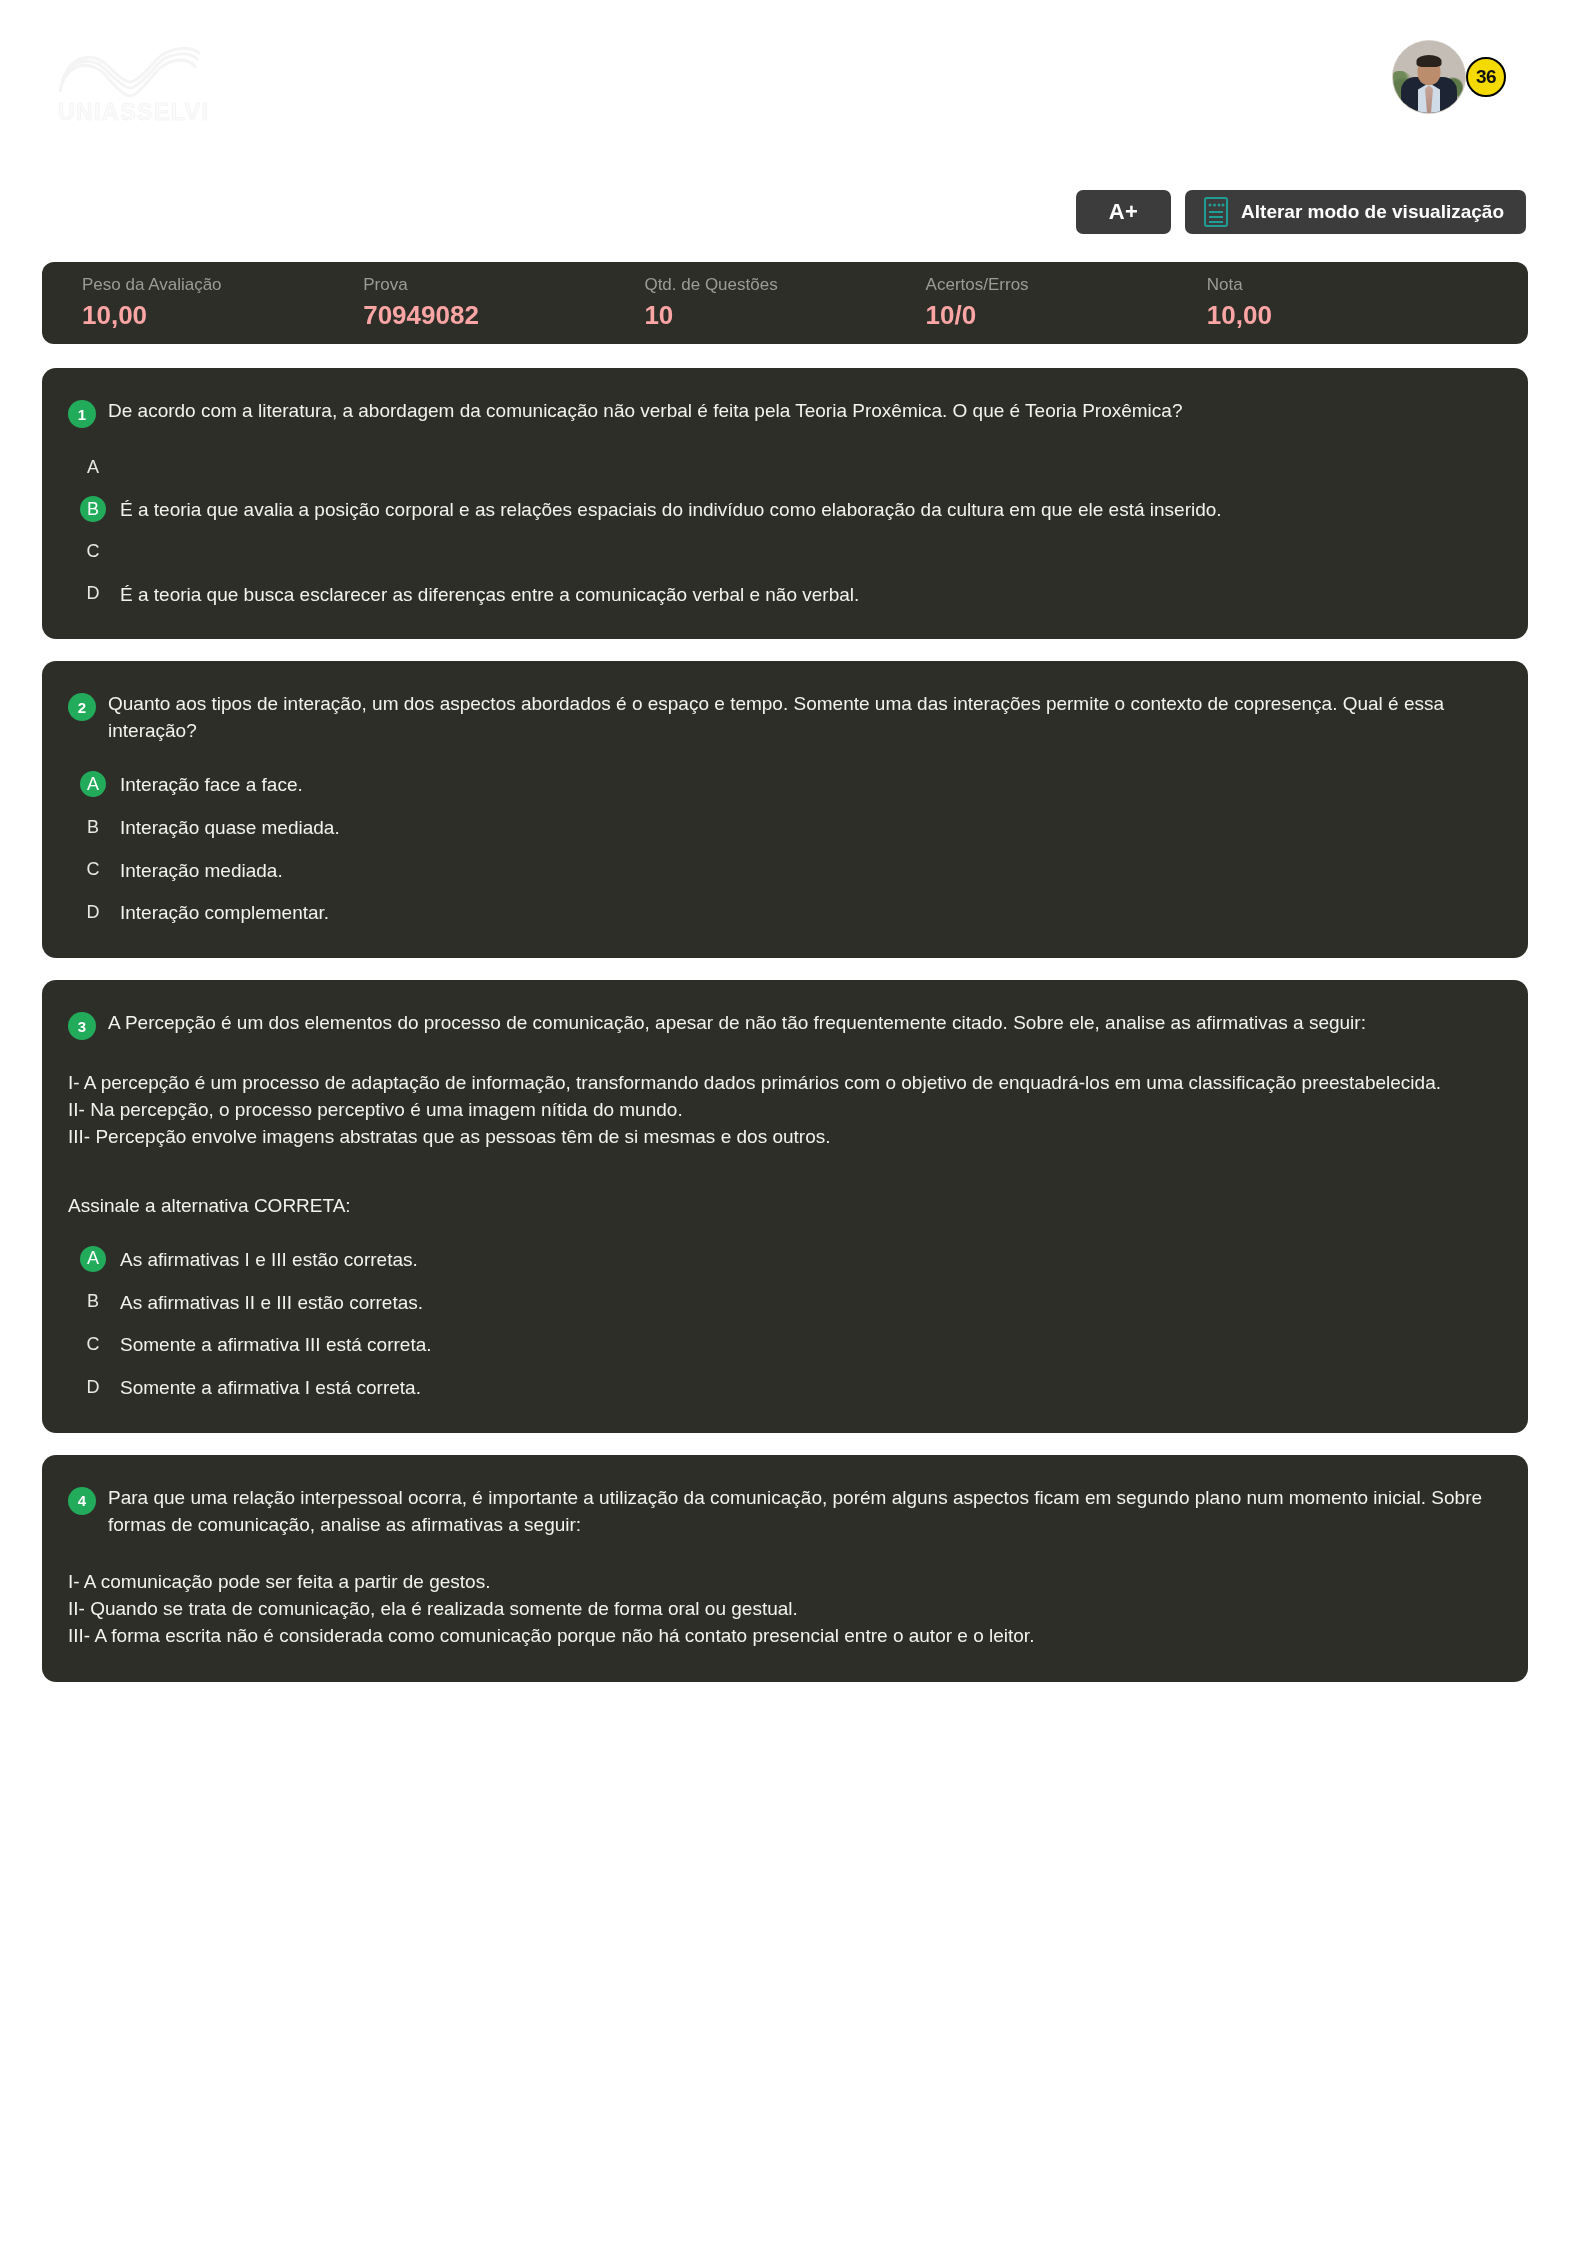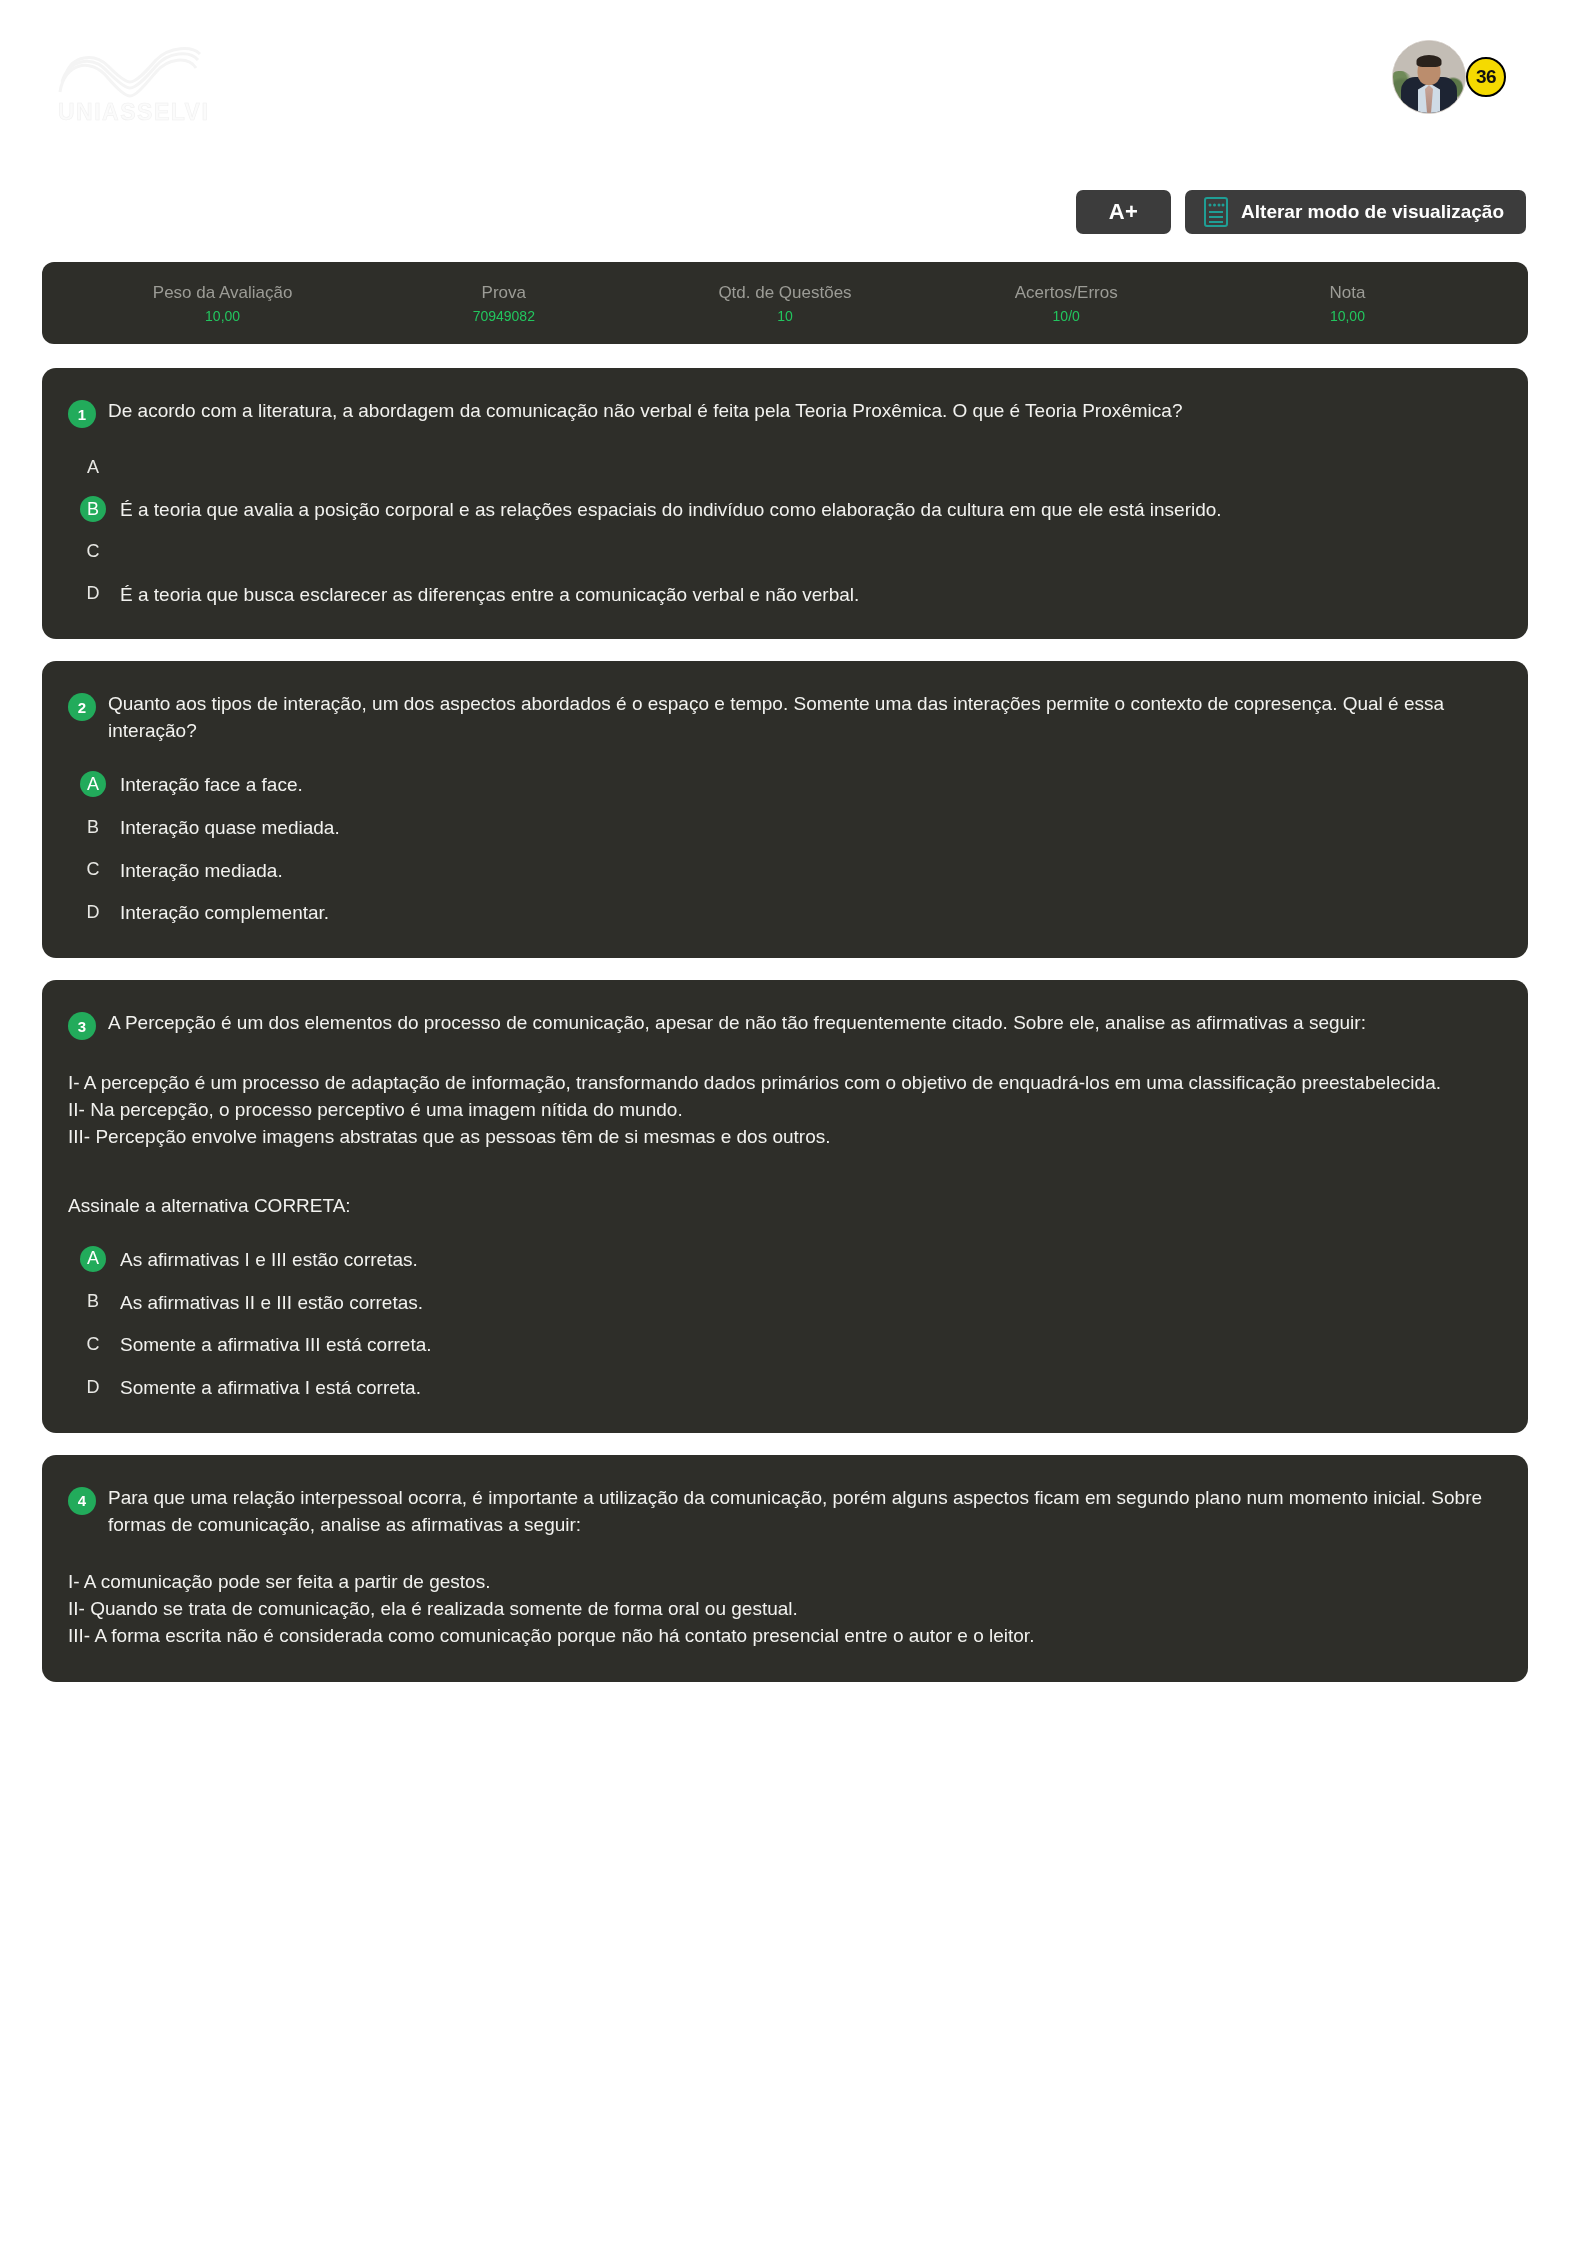--- a/index.html
+++ b/index.html
@@ -168,34 +168,33 @@
     margin: 28px 42px 0 42px;
     background: #2e2e29;
     border-radius: 12px;
     height: 82px;
     display: flex;
     align-items: center;
     padding: 0 40px;
   }
   .stat {
     flex: 1;
-    text-align: center;
     display: flex;
     flex-direction: column;
     gap: 5px;
   }
   .stat-label {
     color: #9c9c96;
     font-size: 17px;
     font-weight: normal;
   }
   .stat-value {
-    color: #22c55e;
-    font-size: 14px;
-    font-weight: normal;
+    color: #fca5a5;
+    font-size: 26px;
+    font-weight: bold;
   }
 
   
   .cards { padding: 24px 42px 0 42px; display: flex; flex-direction: column; gap: 22px; }
 
   .card {
     background: #2e2e29;
     border-radius: 14px;
     padding: 30px 34px 32px 26px;
     color: #ffffff;

